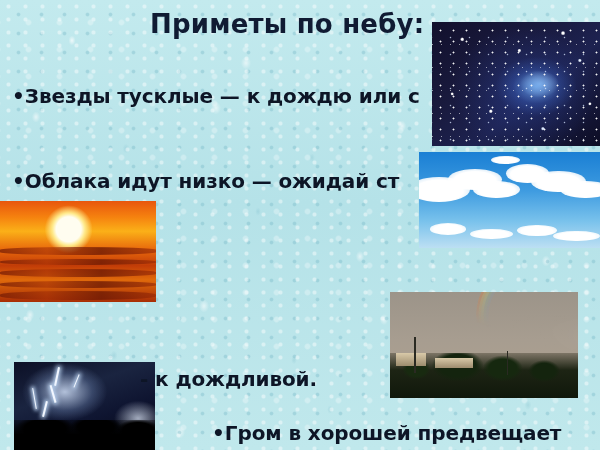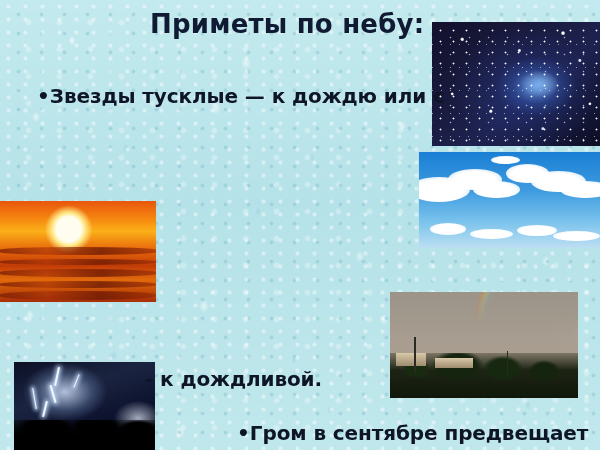--- a/index.html
+++ b/index.html
@@ -205,29 +205,28 @@
     letter-spacing: .2px;
   }
 
   .bullet {
     position: absolute;
     font-size: 20px;
     font-weight: bold;
     color: #0d1526;
     white-space: nowrap;
     letter-spacing: -.1px;
-    margin-left: 25px;
   }
   .bullet .dot { letter-spacing: 0; }
 
   #bullet-stars   { left: 12px;  top: 84px;  }
   #bullet-clouds  { left: 12px;  top: 169px; }
   #bullet-sun     { left: 236px; top: 255px; }
   #bullet-rainbow { left: 12px;  top: 337px; }
-  #bullet-rainbow-line2 { left: 120px; top: 367px; text-align: center; }
+  #bullet-rainbow-line2 { left: 140px; top: 367px; text-align: center; }
   #bullet-thunder { left: 212px; top: 421px; }
 </style>
 </head>
 <body>
 
 <div id="slide">
 
   <div class="bg-base"></div>
   <div class="bg-droplets"></div>
 
@@ -275,24 +274,27 @@
     <div class="bolt" style="left:44%; top:14%; width:1.4px; height:16%; transform:rotate(22deg);"></div>
     <div class="storm-ground"></div>
   </div>
 
   <div class="slide-title">Приметы по небу:</div>
 
   <div class="bullet" id="bullet-stars">
     <span class="dot">•</span><span>Звезды тусклые — к дождю или с</span>
   </div>
 
+  <div class="bullet" id="bullet-clouds">
+    <span class="dot">•</span><span>Облака идут низко — ожидай ст</span>
+  </div>
 
 
 
   <div class="bullet" id="bullet-rainbow-line2">
     <span>- к дождливой.</span>
   </div>
 
   <div class="bullet" id="bullet-thunder">
-    <span class="dot">•</span><span>Гром в сентябре предвещает</span>
+    <span class="dot">•</span><span>Гром в хорошей предвещает</span>
   </div>
 
 </div>
 
 </body></html>

